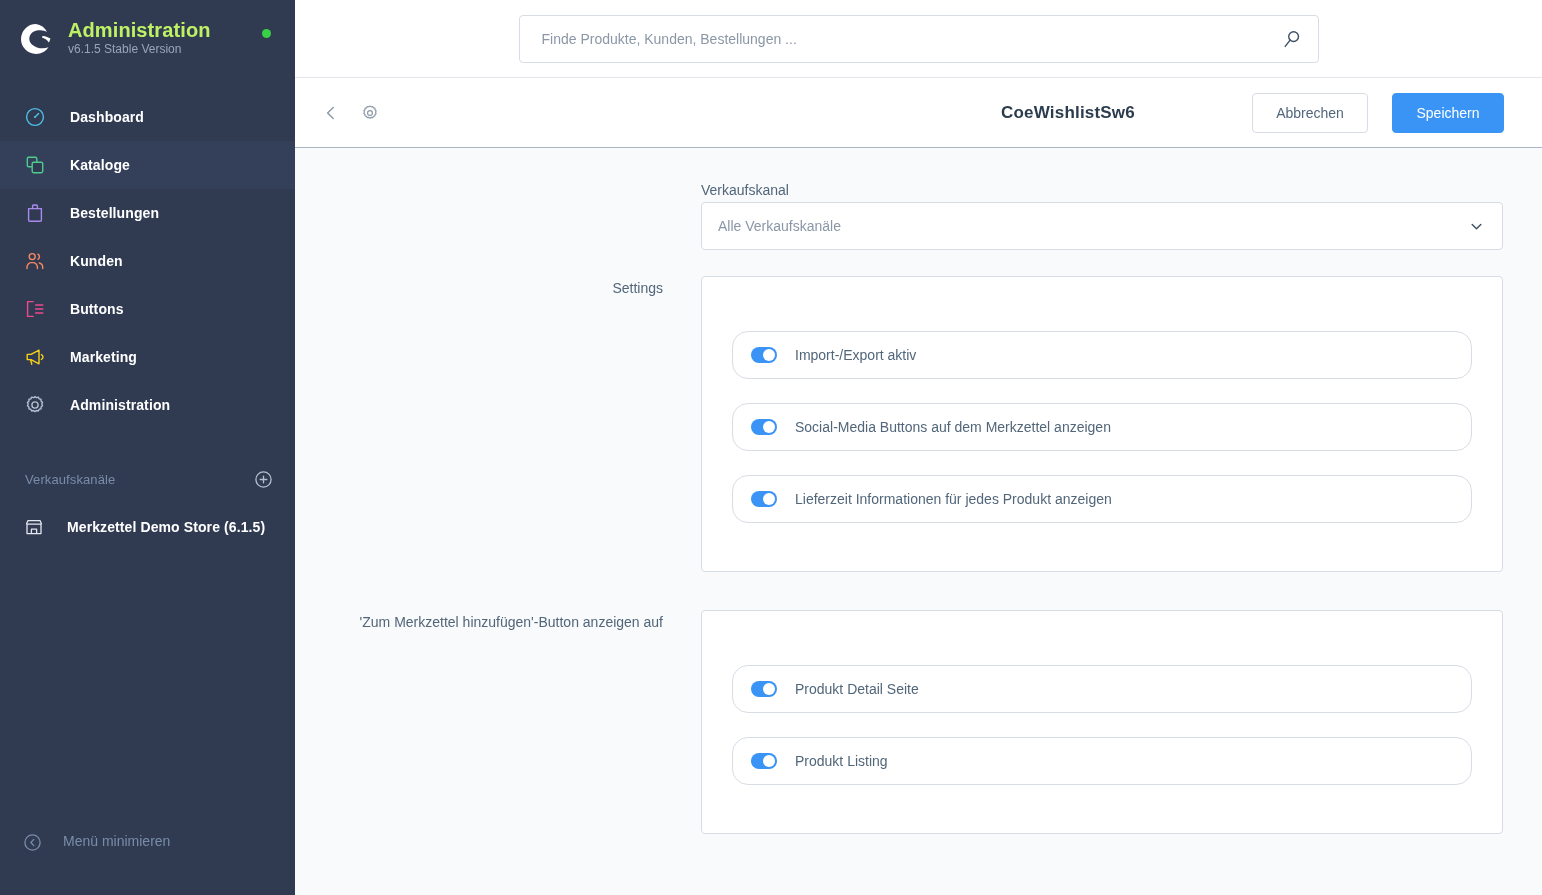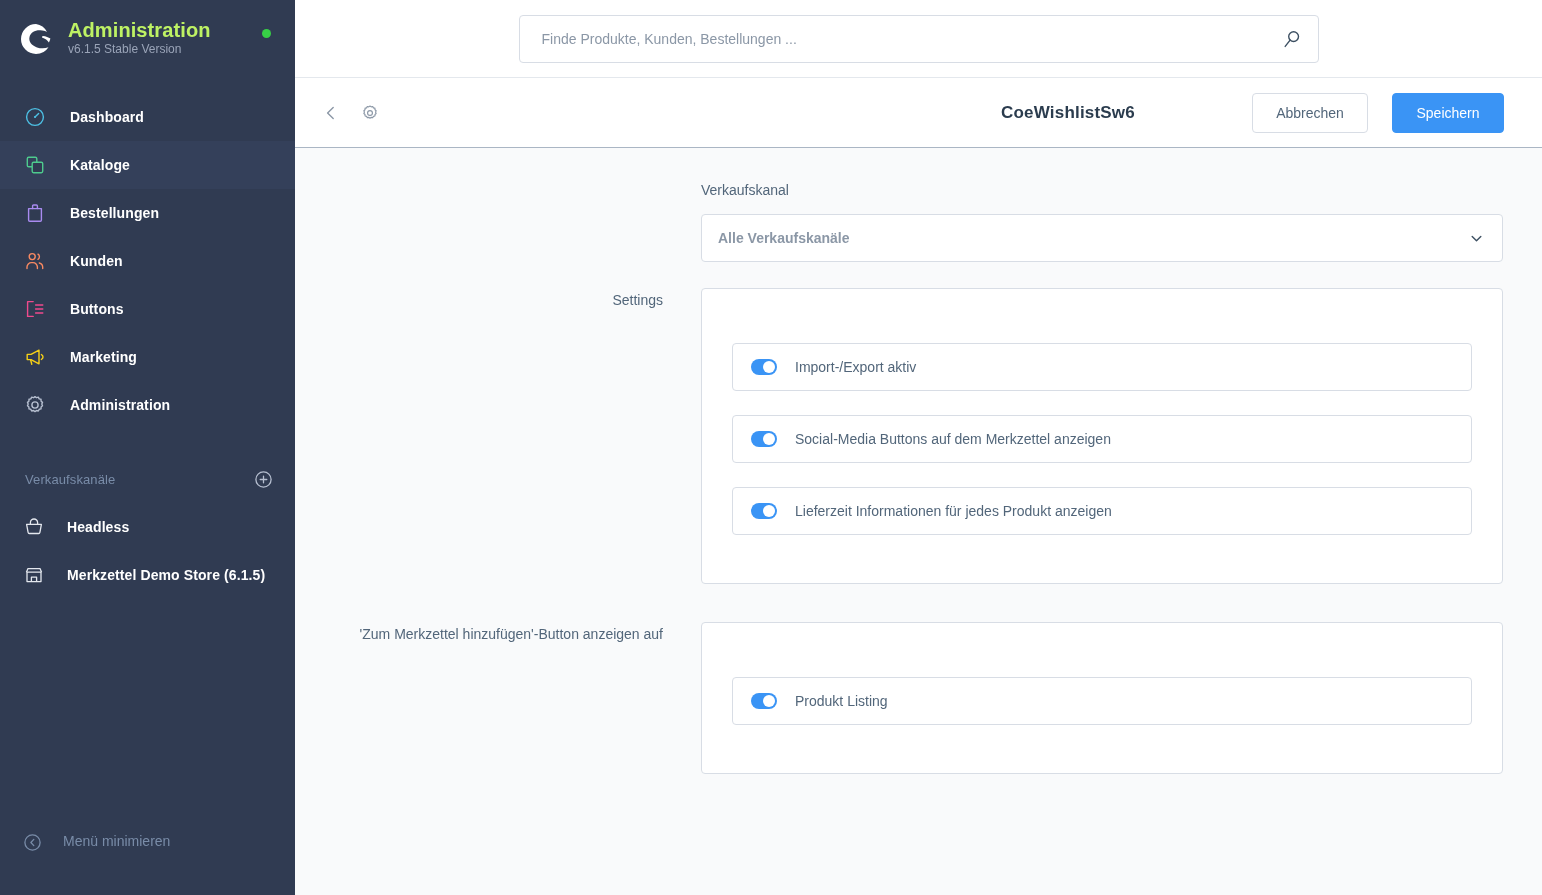--- a/index.html
+++ b/index.html
@@ -179,43 +179,42 @@
     text-align: right;
     padding-right: 38px;
     font-size: 14px; color: #52667a;
     line-height: 24px;
   }
   .field-row .row-body { flex: 1; }
 
   
   .sc-block { padding-left: 368px; margin-bottom: 26px; }
   .sc-label {
-    font-size: 14px; color: #52667a; margin-bottom: 16px;
+    font-size: 14px; color: #52667a; margin-bottom: 4px;
   }
   .select-box {
     height: 48px;
     border: 1px solid #d8dde5; border-radius: 4px;
     background: #ffffff;
     display: flex; align-items: center;
     padding: 0 18px 0 16px;
     cursor: pointer;
-    font-weight: bold;
   }
   .select-value { flex: 1; font-size: 14px; color: #8b97a6; }
 
   
   .card {
     background: #ffffff;
     border: 1px solid #d8dde5;
     border-radius: 4px;
     padding: 54px 30px 48px 30px;
   }
   .toggle-row {
     border: 1px solid #d8dde5;
-    border-radius: 4px;
+    border-radius: 16px;
     height: 48px;
     display: flex; align-items: center;
     padding: 0 18px;
     margin-bottom: 24px;
     background: #ffffff;
     cursor: pointer;
   }
   .toggle-row:last-child { margin-bottom: 0; }
   .switch {
     width: 26px; height: 16px; border-radius: 9px;
@@ -332,29 +331,20 @@
     <div class="section-head">
       <span class="sh-label">Verkaufskanäle</span>
       <span class="sh-add">
         <svg width="19" height="19" viewBox="0 0 19 19" fill="none" stroke="#b6bfd0" stroke-width="1.3">
           <circle cx="9.5" cy="9.5" r="7.6"></circle>
           <path d="M9.5 6.2 v6.6 M6.2 9.5 h6.6" stroke-linecap="round"></path>
         </svg>
       </span>
     </div>
 
-    <div class="chan-item">
-      <span class="ci-icon">
-        <svg width="20" height="20" viewBox="0 0 20 20" fill="none" stroke="#e3e7ee" stroke-width="1.3">
-          <path d="M2.6 7.4 h14.8 l-1.5 8 a1.3 1.3 0 0 1 -1.3 1.1 H5.4 a1.3 1.3 0 0 1 -1.3 -1.1 Z" stroke-linejoin="round"></path>
-          <path d="M6.4 7.4 V5.6 a3.6 3.6 0 0 1 7.2 0 v1.8" stroke-linecap="round"></path>
-        </svg>
-      </span>
-      <span class="ci-label">Headless</span>
-    </div>
 
     <div class="chan-item">
       <span class="ci-icon">
         <svg width="20" height="20" viewBox="0 0 20 20" fill="none" stroke="#e3e7ee" stroke-width="1.3">
           <path d="M3 7.2 h14 v9.4 H3 Z" stroke-linejoin="round"></path>
           <path d="M2.4 7.2 L4 3.6 h12 l1.6 3.6" stroke-linejoin="round"></path>
           <path d="M7.4 16.6 v-4.4 h5.2 v4.4" stroke-linejoin="round"></path>
         </svg>
       </span>
       <span class="ci-label">Merkzettel Demo Store (6.1.5)</span>
@@ -449,20 +439,26 @@
 
             </div>
           </div>
         </div>
 
         <div class="field-row">
           <div class="row-label">'Zum Merkzettel hinzufügen'-Button anzeigen auf</div>
           <div class="row-body">
             <div class="card">
 
+              <div class="toggle-row">
+                <span class="switch">
+                    <span class="knob"></span>
+                  </span>
+                <span class="toggle-label">Produkt Detail Seite</span>
+              </div>
 
               <div class="toggle-row">
                 <span class="switch">
                     <span class="knob"></span>
                   </span>
                 <span class="toggle-label">Produkt Listing</span>
               </div>
 
             </div>
           </div>

